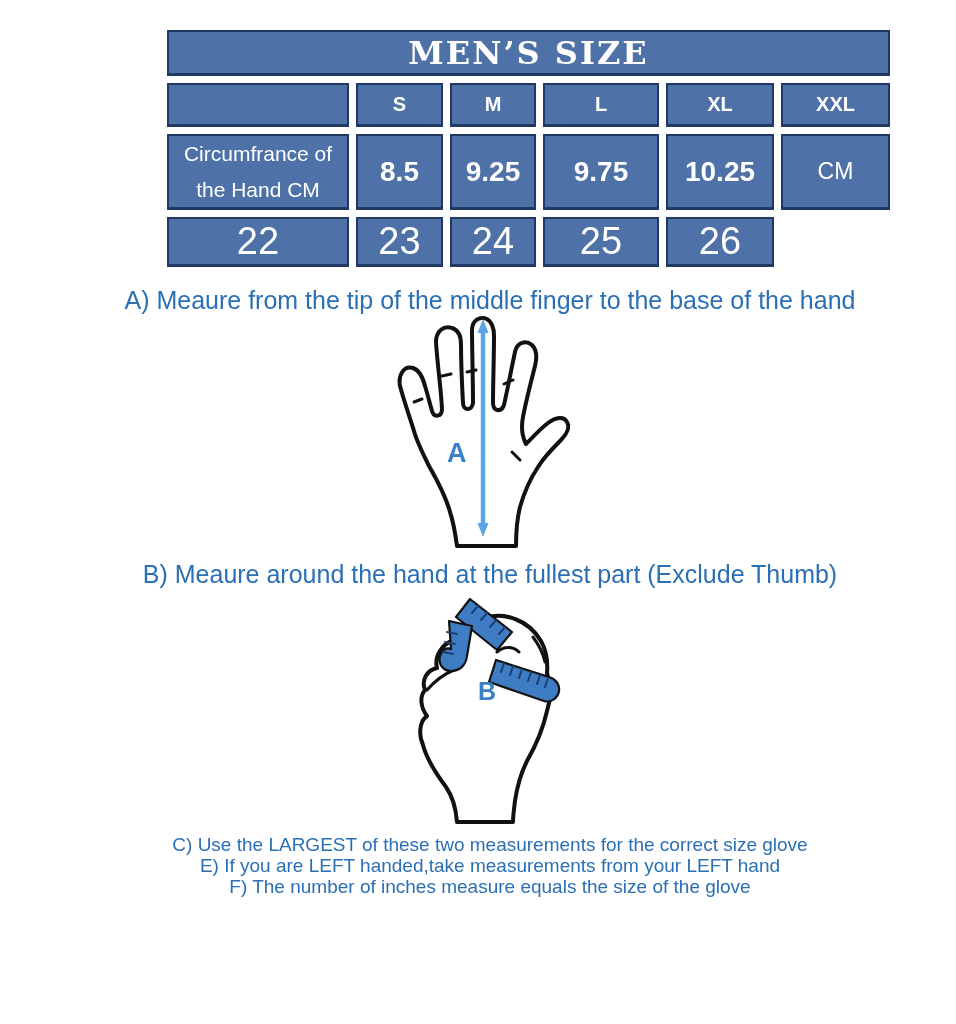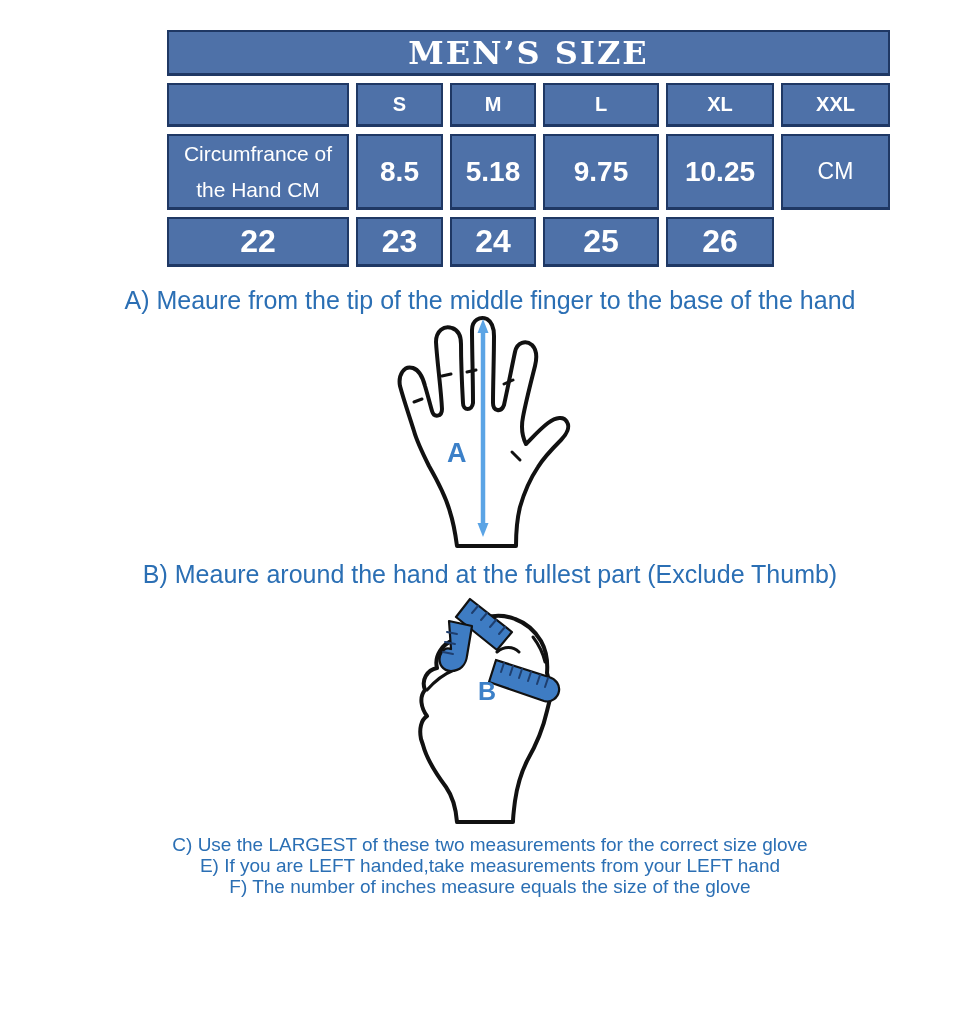--- a/index.html
+++ b/index.html
@@ -22,21 +22,21 @@
   .cell {
     box-sizing:border-box; background:#4E71A8;
     border:2px solid #1F3864; border-bottom-width:3px;
     color:#ffffff; display:flex; align-items:center; justify-content:center;
     text-align:center;
   }
   .size-h { font-weight:bold; font-size:20px; }
   .row-label-1 { justify-content:flex-start; text-align:center; padding-left:0; font-size:21px; line-height:36px; }
   .row-label-2 { font-size:23px; }
   .num-1 { font-weight:bold; font-size:28px; }
-  .num-2 { font-weight:bold; font-size:32px; }
+  .num-2 { font-weight:normal; font-size:38px; }
 
   
   .caption { position:absolute; left:0; width:956px; text-align:center; color:#2B6FB4; font-size:25px; }
   .caption-a { top:286px; }
   .caption-b { top:560px;text-align:center; }
   .notes { position:absolute; top:834px; left:0; width:956px; text-align:center; color:#2B6FB4; font-size:19px; line-height:21px; }
 
   
   .fig-hand { position:absolute; left:373px; top:313px; width:190px; height:235px; }
   .fig-fist { position:absolute; left:388px; top:590px; width:185px; height:235px; }
@@ -58,21 +58,21 @@
     <div class="t-grid">
       <div class="cell"></div>
       <div class="cell size-h">S</div>
       <div class="cell size-h">M</div>
       <div class="cell size-h">L</div>
       <div class="cell size-h">XL</div>
       <div class="cell size-h">XXL</div>
 
       <div class="cell row-label-1">Circumfrance of the Hand CM</div>
       <div class="cell num-1">8.5</div>
-      <div class="cell num-1">5.18</div>
+      <div class="cell num-1">9.25</div>
       <div class="cell num-1">9.75</div>
       <div class="cell num-1">10.25</div>
 
       <div class="cell row-label-2">CM</div>
       <div class="cell num-2">22</div>
       <div class="cell num-2">23</div>
       <div class="cell num-2">24</div>
       <div class="cell num-2">25</div>
       <div class="cell num-2">26</div>
     </div>

